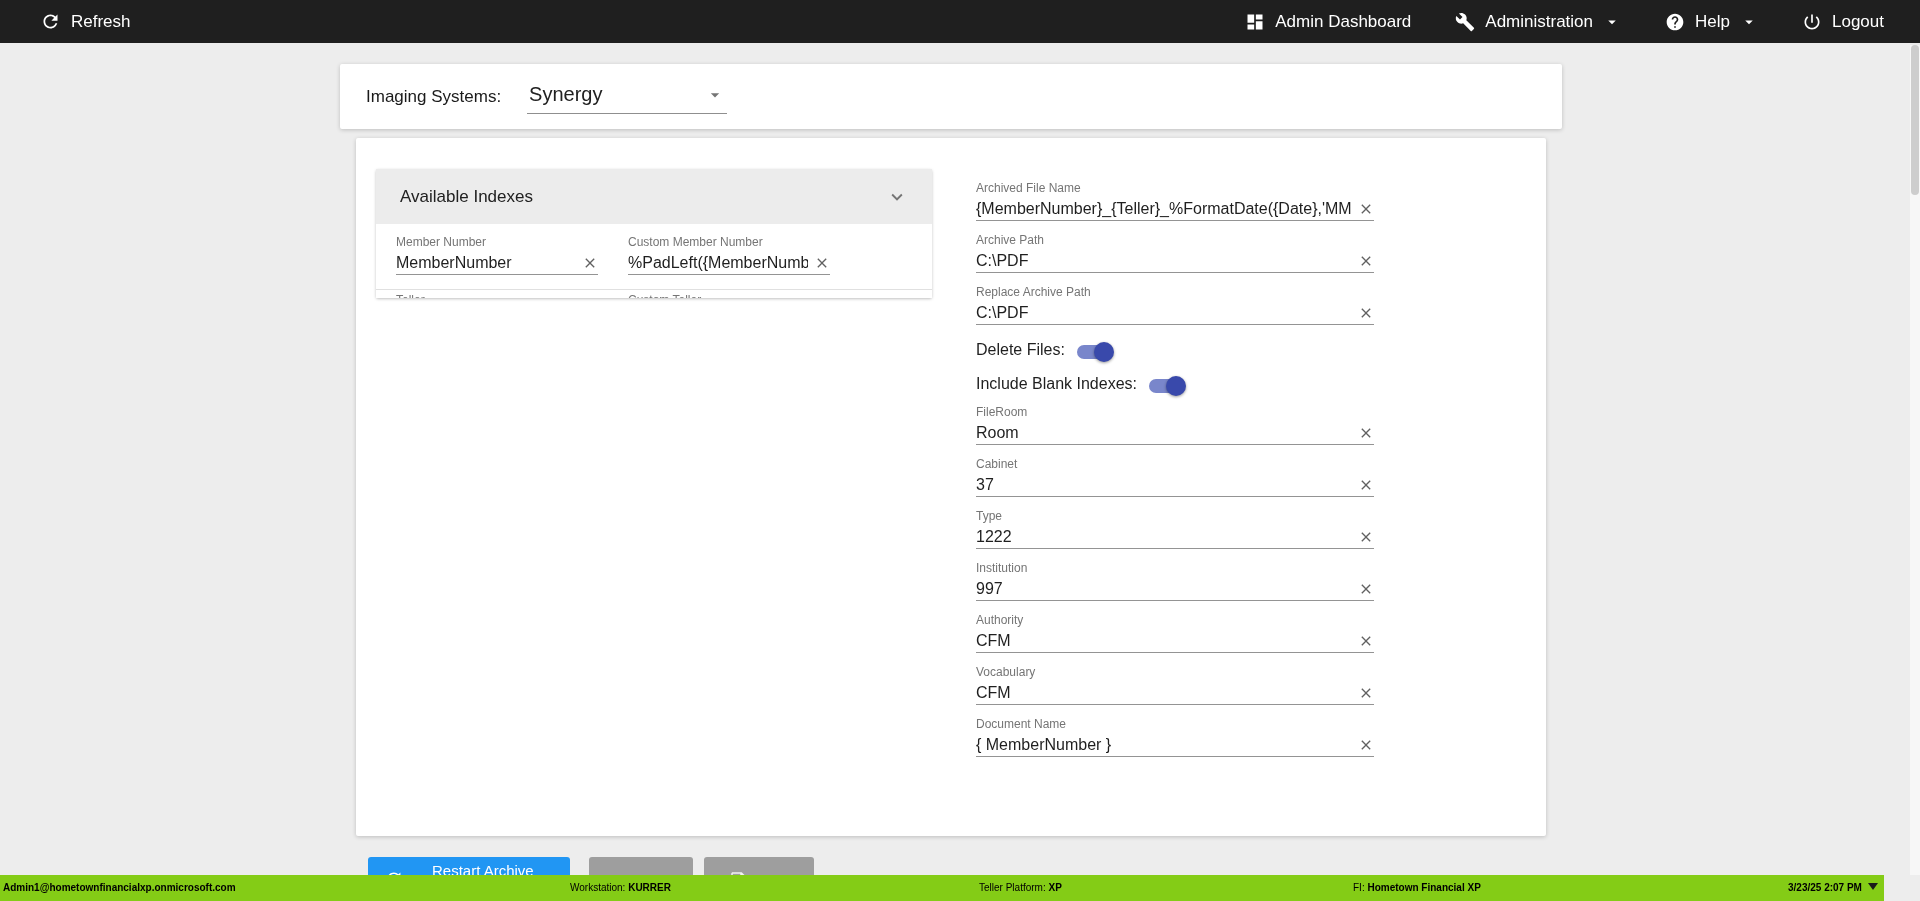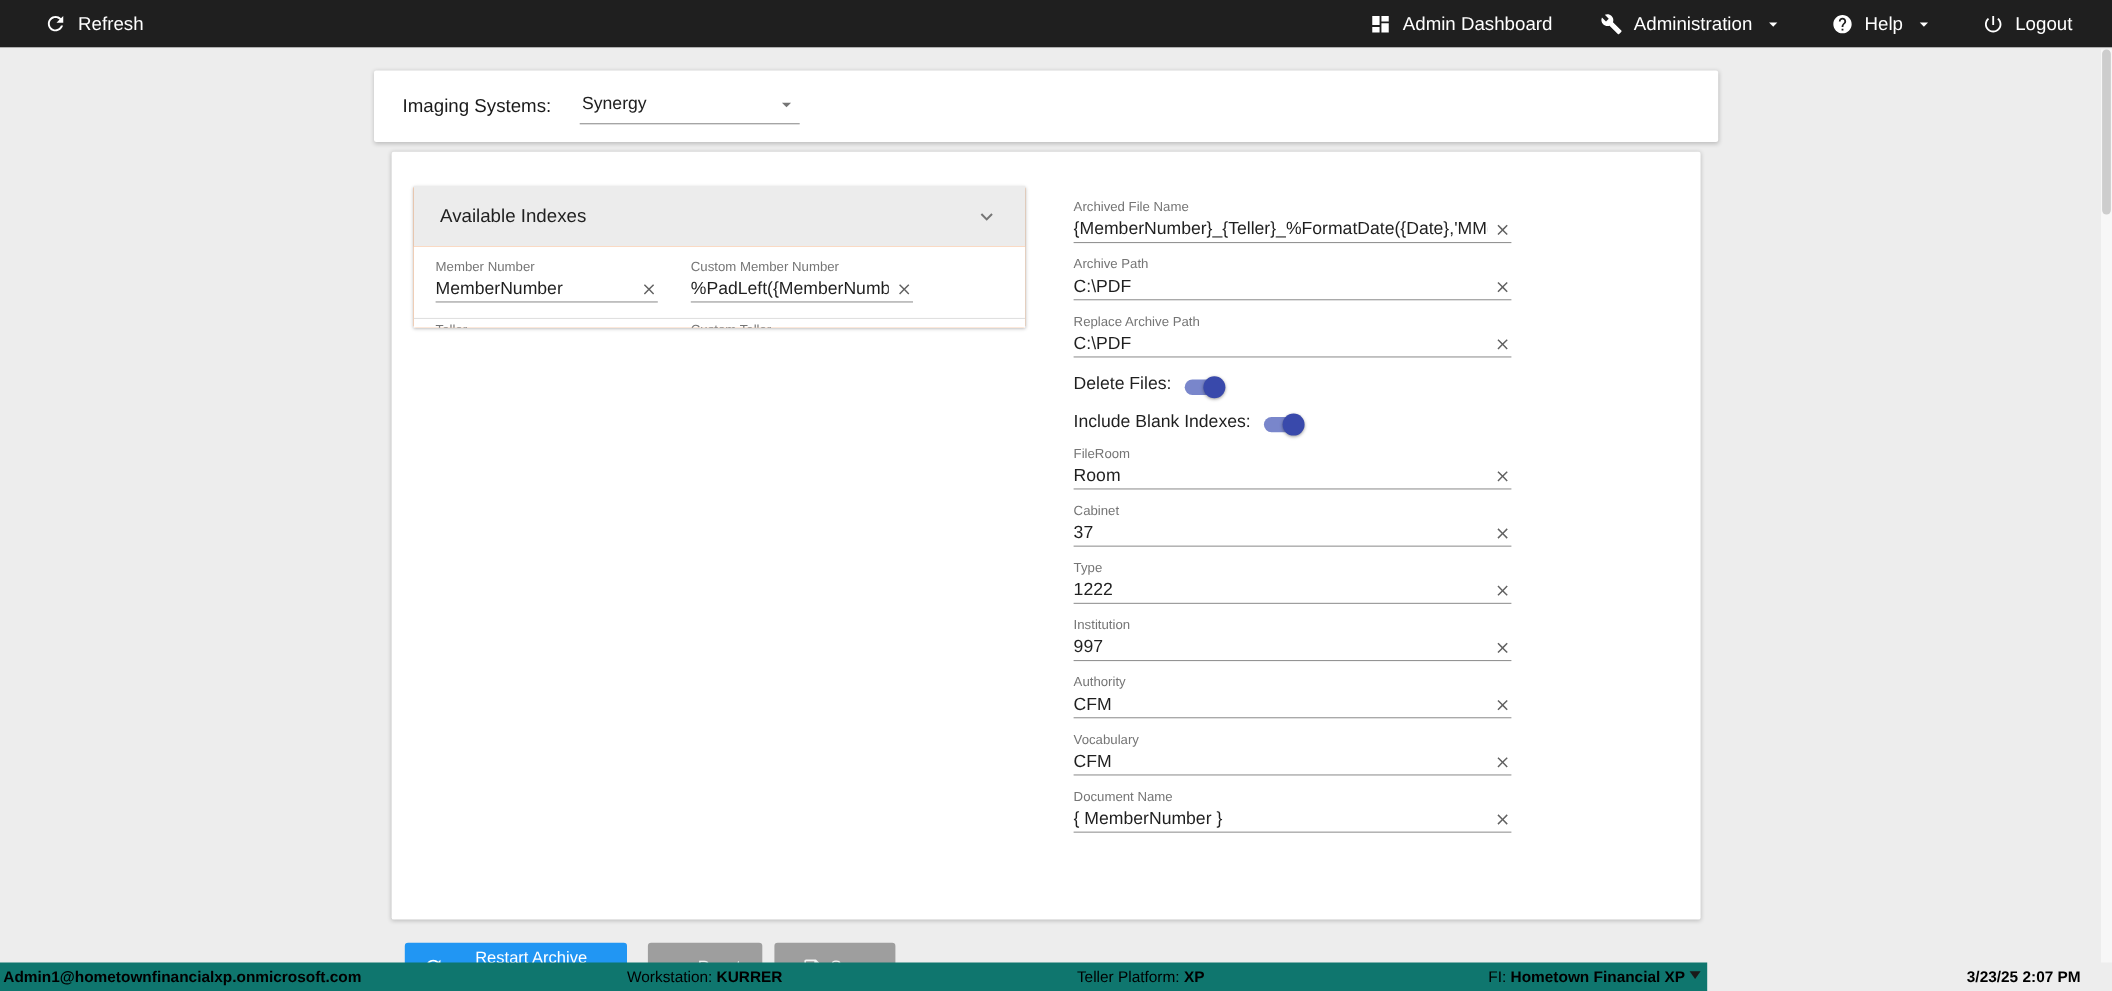--- a/index.html
+++ b/index.html
@@ -12,28 +12,28 @@
   .tb-item { display:flex; align-items:center; gap:10px; font-size:17px; color:#fff; cursor:pointer; white-space:nowrap; }
   .tb-right { display:flex; align-items:center; gap:44px; }
   .tb-icon svg { display:block; }
   .tb-caret svg { display:block; }
 
   
   .card { background:#fff; box-shadow:0 1px 4px rgba(0,0,0,0.20); border-radius:2px; position:absolute; }
   .card-imaging { top:64px; left:340px; width:1222px; height:65px; display:flex; align-items:center; padding:0 26px; }
   .imaging-label { font-size:17px; color:#1a1a1a; }
   .mat-select { margin-left:26px; width:200px; border-bottom:1px solid #8f8f8f; display:flex; align-items:center;
-                justify-content:space-between; padding:4px 2px 7px 2px; font-size:16px; cursor:pointer; }
+                justify-content:space-between; padding:4px 2px 7px 2px; font-size:20px; cursor:pointer; }
   .mat-select .sel-caret svg { display:block; }
 
   .card-main { top:138px; left:356px; width:1190px; height:698px; }
 
   
   .left-col { position:absolute; left:20px; top:31px; width:556px; }
-  .panel { background:#f97316; box-shadow:0 1px 3px rgba(0,0,0,0.25); border-radius:2px; }
+  .panel { background:#22c55e; box-shadow:0 1px 3px rgba(0,0,0,0.25); border-radius:2px; }
   .panel-header { height:55px; display:flex; align-items:center; justify-content:space-between;
                   padding:0 24px; font-size:17px; cursor:pointer; }
   .panel-indexes .panel-header { background:#ececec; height:55px; }
   .panel-functions { margin-top:4px; }
   .panel-functions .panel-header { height:51px; background:#fff; }
   .chev svg { display:block; }
 
   .ai-content { height:74px; overflow:hidden; background:#fff; padding:11px 20px 0 20px; }
   .field-row { display:flex; gap:30px; }
   .l-field { width:202px; }
@@ -65,22 +65,22 @@
   .actions { position:absolute; top:857px; left:368px; display:flex; gap:19px; z-index:5; }
   .btn { height:44px; border:none; border-radius:3px; display:flex; align-items:center; justify-content:center;
          gap:8px; font-size:15px; font-family:"Liberation Sans", sans-serif; cursor:pointer; padding:0 16px; }
   .btn svg { display:block; }
   .btn-restart { background:#2196f3; color:#fff; width:202px; }
   .btn-gray { background:#9e9e9e; color:#f2f2f2; }
   .btn-reset { width:104px; margin-left:0; }
   .btn-save { width:110px; margin-left:-8px; }
 
   
-  .statusbar { position:absolute; left:0; bottom:0; width:1552px; height:26px; background:#0f766e;
-               font-size:14px; color:#000; z-index:100; }
+  .statusbar { position:absolute; left:0; bottom:0; width:1884px; height:26px; background:#84cc16;
+               font-size:10px; color:#000; z-index:100; }
   .sb-item { position:absolute; top:0; line-height:26px; white-space:nowrap; }
   .sb-bold { font-weight:bold; }
   .sb-user { left:3px; font-weight:bold; }
   .sb-workstation { left:570px; }
   .sb-platform { left:967px;margin-left:12px; }
   .sb-fi { left:1353px; }
   .sb-datetime { left:1788px; font-weight:bold; }
   .sb-caret { position:absolute; right:6px; top:8px; width:0; height:0; cursor:pointer;
               border-left:5px solid transparent; border-right:5px solid transparent; border-top:7px solid #1a1a1a; }
 

